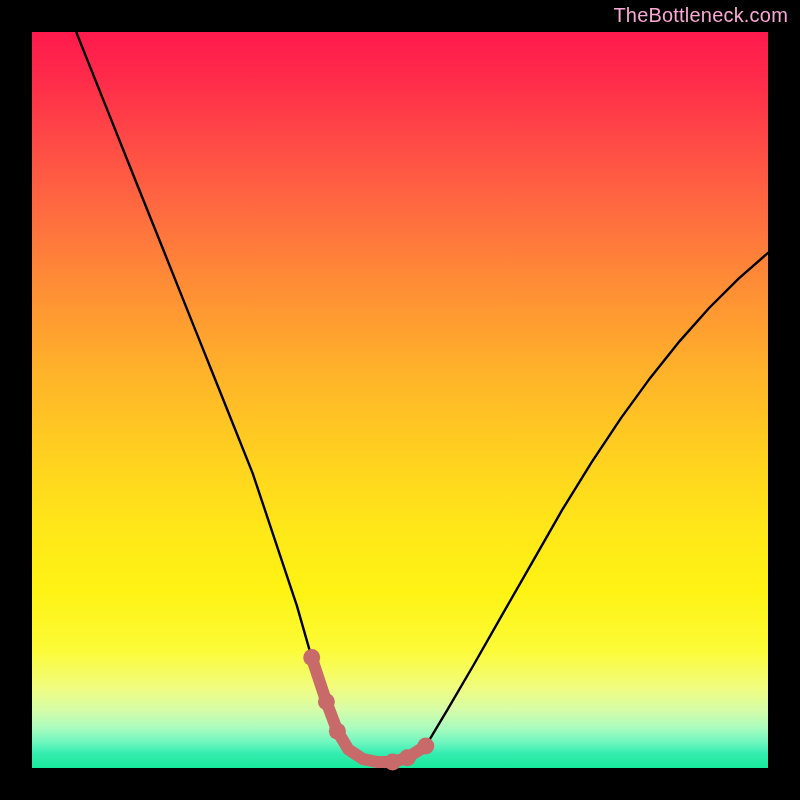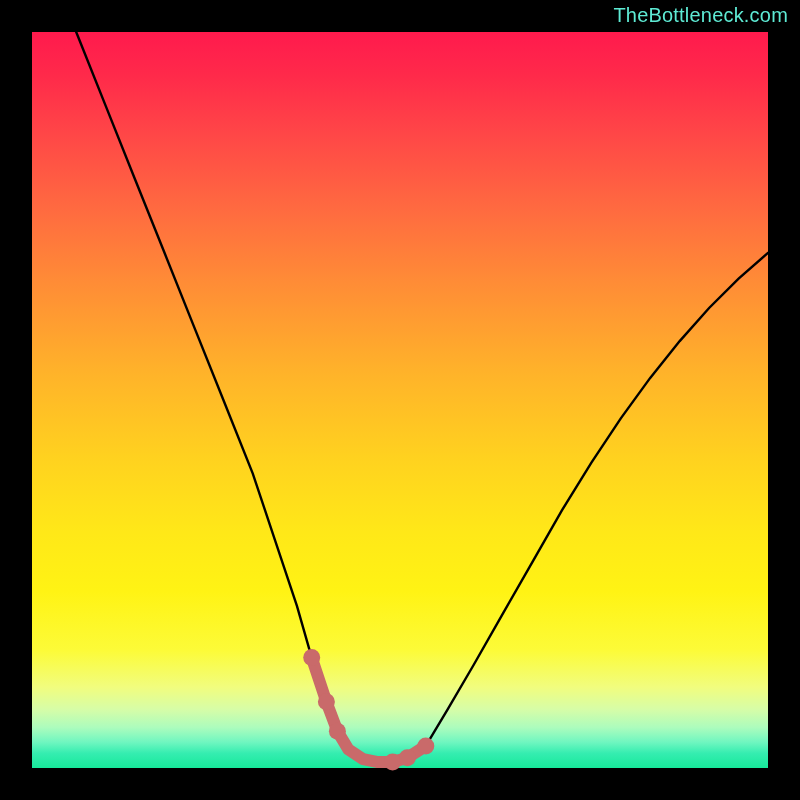--- a/index.html
+++ b/index.html
@@ -46,21 +46,21 @@
       #acfcbd 94.5%,
       #6ff6c0 96.5%,
       #35edb0 98%,
       #17e99a 100%
     );
   }
   .watermark {
     position: absolute;
     top: 4px;
     right: 12px;
-    color: #5eead4;
+    color: #f9a8d4;
     font-size: 20px;
     font-weight: 500;
     letter-spacing: 0.2px;
     user-select: none;
   }
   svg.curve {
     position: absolute;
     top: 32px;
     left: 32px;
     width: 736px;

